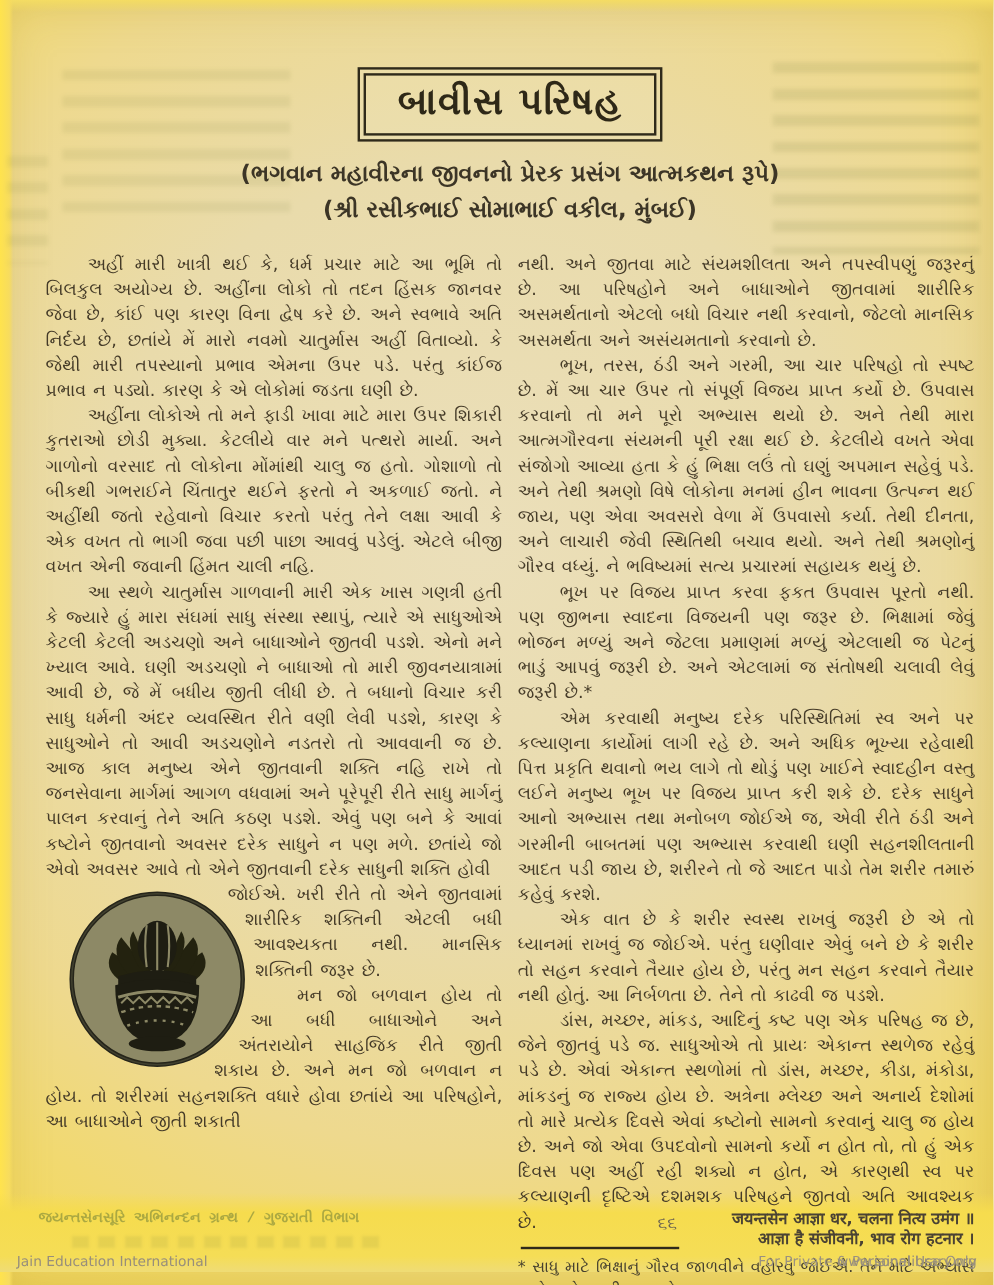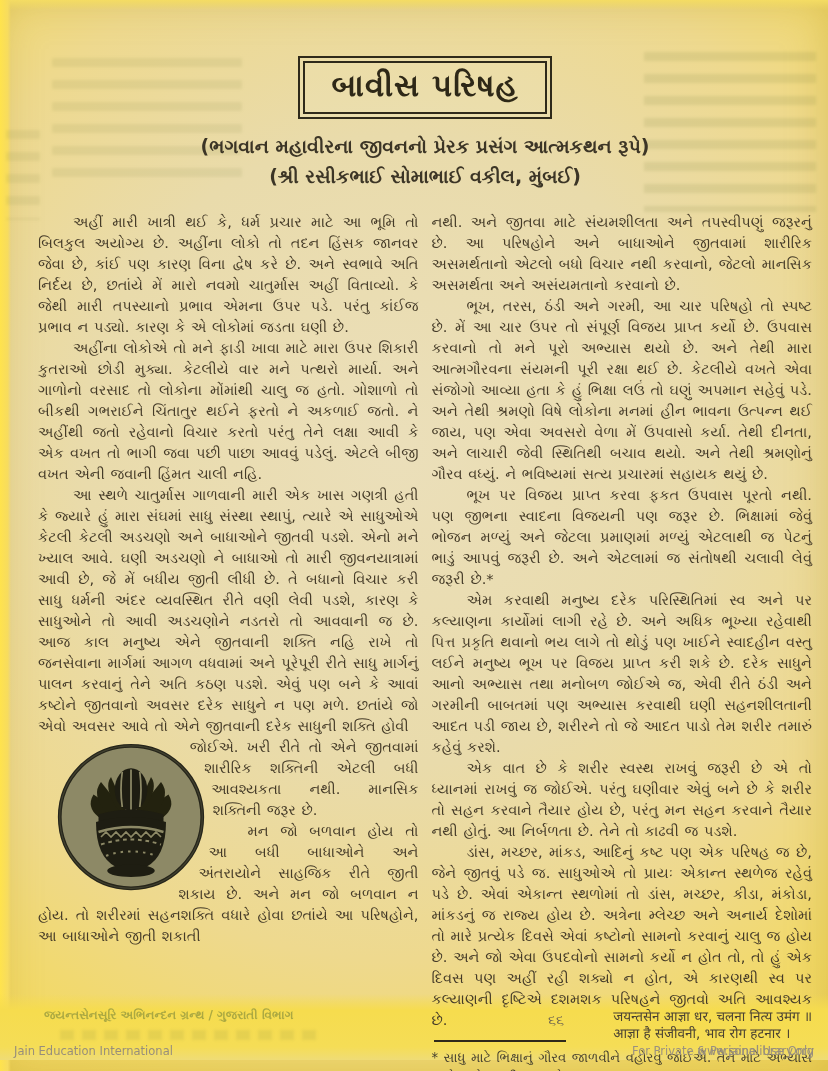--- a/index.html
+++ b/index.html
@@ -37,31 +37,31 @@
   .col p{margin:0;text-indent:2.4em;word-spacing:1px;}
   .col p + p{margin-top:0;}
   .col p.noindent{text-indent:0;}
   .emblem{
     float:left;width:150px;height:150px;margin:6px 12px 2px 18px;
     shape-outside:circle(50% at 50% 50%);
   }
   .footnote-rule{width:132px;height:2px;background:#2f2a1a;margin:10px 0 6px 2px;}
   .footnote{font-size:13.2px;line-height:19px;color:#46402e;text-align:justify;word-spacing:1px;}
   .bleed-bottom-text{
-    position:absolute;left:44px;top:1008px;width:330px;
+    position:absolute;left:32px;top:1008px;width:330px;
     font-size:12px;color:#6f7f37;opacity:.55;filter:blur(.6px);
-    font-weight:bold;white-space:nowrap;overflow:hidden;
+    font-weight:bold;white-space:nowrap;overflow:hidden;font-family:Liberation Mono, monospace;
   }
   .bleed-bottom-text2{
     position:absolute;left:60px;top:1030px;width:260px;height:10px;opacity:.25;filter:blur(1.5px);
     background:repeating-linear-gradient(90deg,rgba(116,124,58,.5) 0 14px,rgba(116,124,58,0) 14px 22px);
   }
   .page-number{position:absolute;left:548px;top:1012px;font-size:14.5px;color:#6b6250;text-align:right;}
-  .couplet{position:absolute;right:16px;top:1008px;
-    font-size:13.5px;line-height:17px;color:#4a4233;font-weight:normal;}
+  .couplet{position:absolute;right:16px;top:1008px;text-align:right;
+    font-size:13.5px;line-height:17px;color:#4a4233;font-weight:bold;}
   .footer-row{position:absolute;left:14px;right:14px;top:1044px;
     font-size:11.5px;color:#978e7c;display:flex;justify-content:space-between;}
   .footer-row .center{position:absolute;left:0;right:0;text-align:right;color:#9a9180;}
   .footer-left{position:relative;z-index:1;}
   .footer-right{position:relative;z-index:1;}
 </style>
 </head>
 <body>
 
 <div class="page">

